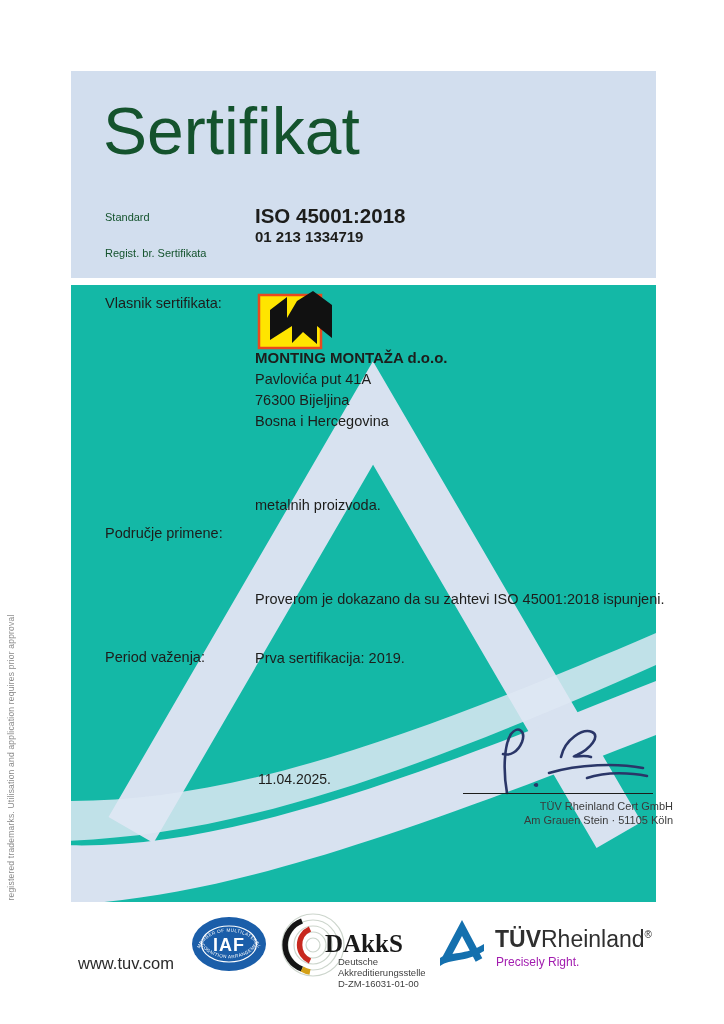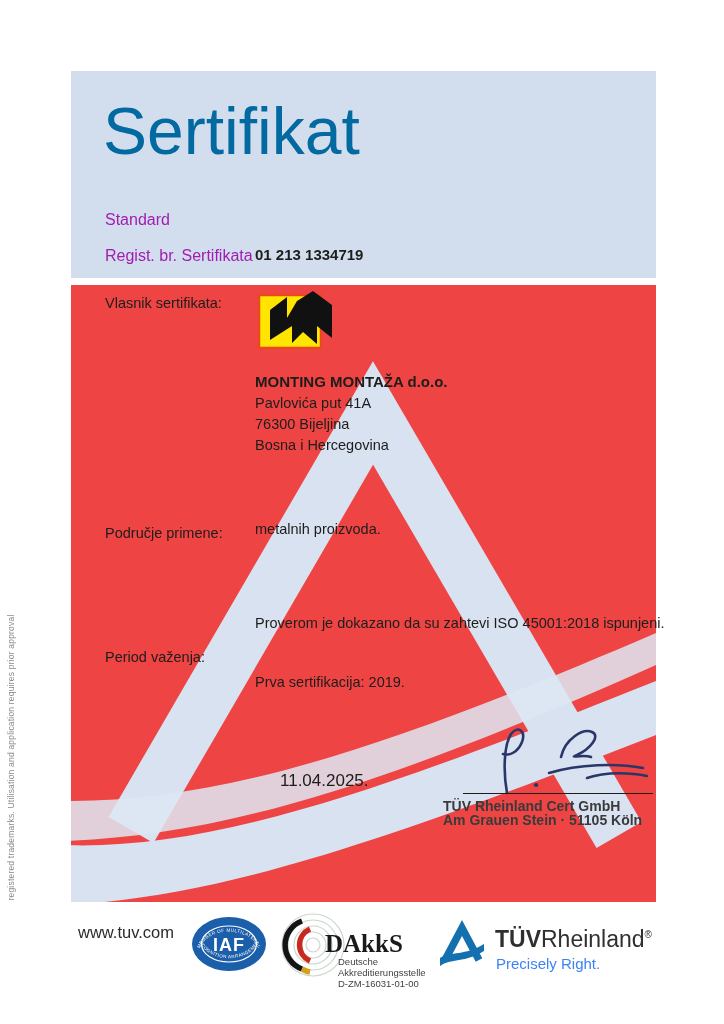--- a/index.html
+++ b/index.html
@@ -13,69 +13,70 @@
     position:absolute; left:-187px; top:803px; width:400px; height:14px;
     transform:rotate(-90deg); transform-origin:center;
     font-size:8.5px; color:#8a8a8a; letter-spacing:.2px; white-space:nowrap;
   }
   .header-block {
     position:absolute; left:71px; top:71px; width:585px; height:207px;
     background:#d2deee;
   }
   .doc-title {
     position:absolute; left:32px; top:22px; font-size:66px; font-weight:400;
-    color:#0369a1; letter-spacing:0;
+    color:#14532d; letter-spacing:0;
   }
-  .hdr-label { position:absolute; font-size:16px; color:#a21caf; }
+  .hdr-label { position:absolute; font-size:11px; color:#14532d; }
   .hdr-label.l1 { left:34px; top:140px; }
   .hdr-label.l2 { left:34px; top:176px; }
   .hdr-value-big { position:absolute; left:184px; top:133px; font-size:20.5px; font-weight:700; }
-  .hdr-value { position:absolute; left:184px; top:175px; font-size:15px; font-weight:700; }
+  .hdr-value { position:absolute; left:184px; top:157px; font-size:15px; font-weight:700; }
 
   .body-block {
     position:absolute; left:71px; top:285px; width:585px; height:617px;
-    background:#ef4444;
+    background:#14b8a6;
   }
   .watermark { position:absolute; left:0; top:0; pointer-events:none; }
   .row-label { position:absolute; left:34px; font-size:14.5px; }
-  .val { position:absolute; left:184px; font-size:14.5px; line-height:21px;margin-top:24px; }
+  .val { position:absolute; left:184px; font-size:14.5px; line-height:21px; }
   .owner-logo { position:absolute; left:186px; top:3px; }
   .owner-name { top:62px; font-weight:700; font-size:15px; }
   .owner-addr { top:84px; }
   .scope { top:210px; width:420px; }
   .statement { top:304px; white-space:nowrap; }
   .validity { top:363px; }
-  .issue-date { position:absolute; left:187px; top:486px; font-size:17px;margin-left:22px; }
+  .issue-date { position:absolute; left:187px; top:486px; font-size:14px; }
   .sig-area { position:absolute; left:392px; top:430px; width:190px; }
   .sig-scribble { position:absolute; left:28px; top:8px; }
   .sig-line { position:absolute; left:0; top:78px; width:190px; border-top:1.4px solid #1d1d1b; }
-  .issuer { position:absolute; left:-20px; top:84px; width:230px; text-align:left;
-            font-size:14px; color:#3a3a3a; line-height:14px;font-weight:bold; }
+  .issuer { position:absolute; left:-20px; top:84px; width:230px; text-align:right;
+            font-size:11px; color:#3a3a3a; line-height:14px; }
 
   .footer { position:absolute; left:0; top:902px; width:724px; height:122px; background:#fff; }
-  .website { position:absolute; left:78px; top:21px; font-size:16.5px; color:#2b2b2b; }
+  .website { position:absolute; left:78px; top:52px; font-size:16.5px; color:#2b2b2b; }
   .iaf-logo { position:absolute; left:189px; top:12px; }
   .dakks-logo { position:absolute; left:273px; top:10px; }
   .tuv-logo { position:absolute; left:437px; top:16px; width:230px; }
   .tuv-triangle { position:absolute; left:0; top:2px; }
   .tuv-wordmark { position:absolute; left:58px; top:8px; font-size:23px; color:#2f2f2f; white-space:nowrap; }
   .tuv-wordmark .b { font-weight:700; }
   .tuv-wordmark .reg { font-size:10px; vertical-align:super; }
-  .tuv-tagline { position:absolute; left:59px; top:37px; font-size:15px; color:#3b82f6; }
+  .tuv-tagline { position:absolute; left:59px; top:37px; font-size:12px; color:#a21caf; }
 </style>
 </head>
 <body>
 
 <div class="page">
 
   <div class="side-note">® TÜV, TUEV and TUV are registered trademarks. Utilisation and application requires prior approval</div>
 
   <div class="header-block">
     <div class="doc-title">Sertifikat</div>
     <div class="hdr-label l1">Standard</div>
+    <div class="hdr-value-big">ISO 45001:2018</div>
     <div class="hdr-label l2">Regist. br. Sertifikata</div>
     <div class="hdr-value">01 213 1334719</div>
   </div>
 
   <div class="body-block">
 
     <svg class="watermark" width="585" height="617" viewBox="0 0 585 617">
       <path d="M60,545 L302,128 L548,550" stroke="#d8e2f0" stroke-width="52" fill="none" stroke-linejoin="miter"></path>
       <path d="M-10,516 C150,518 320,462 585,348 L585,380 C320,498 150,552 -10,556 Z" fill="#dee7f3" opacity="0.85"></path>
       <path d="M-10,560 C140,566 310,506 585,396 L585,450 C300,562 140,614 -10,620 Z" fill="#d8e2f0"></path>

